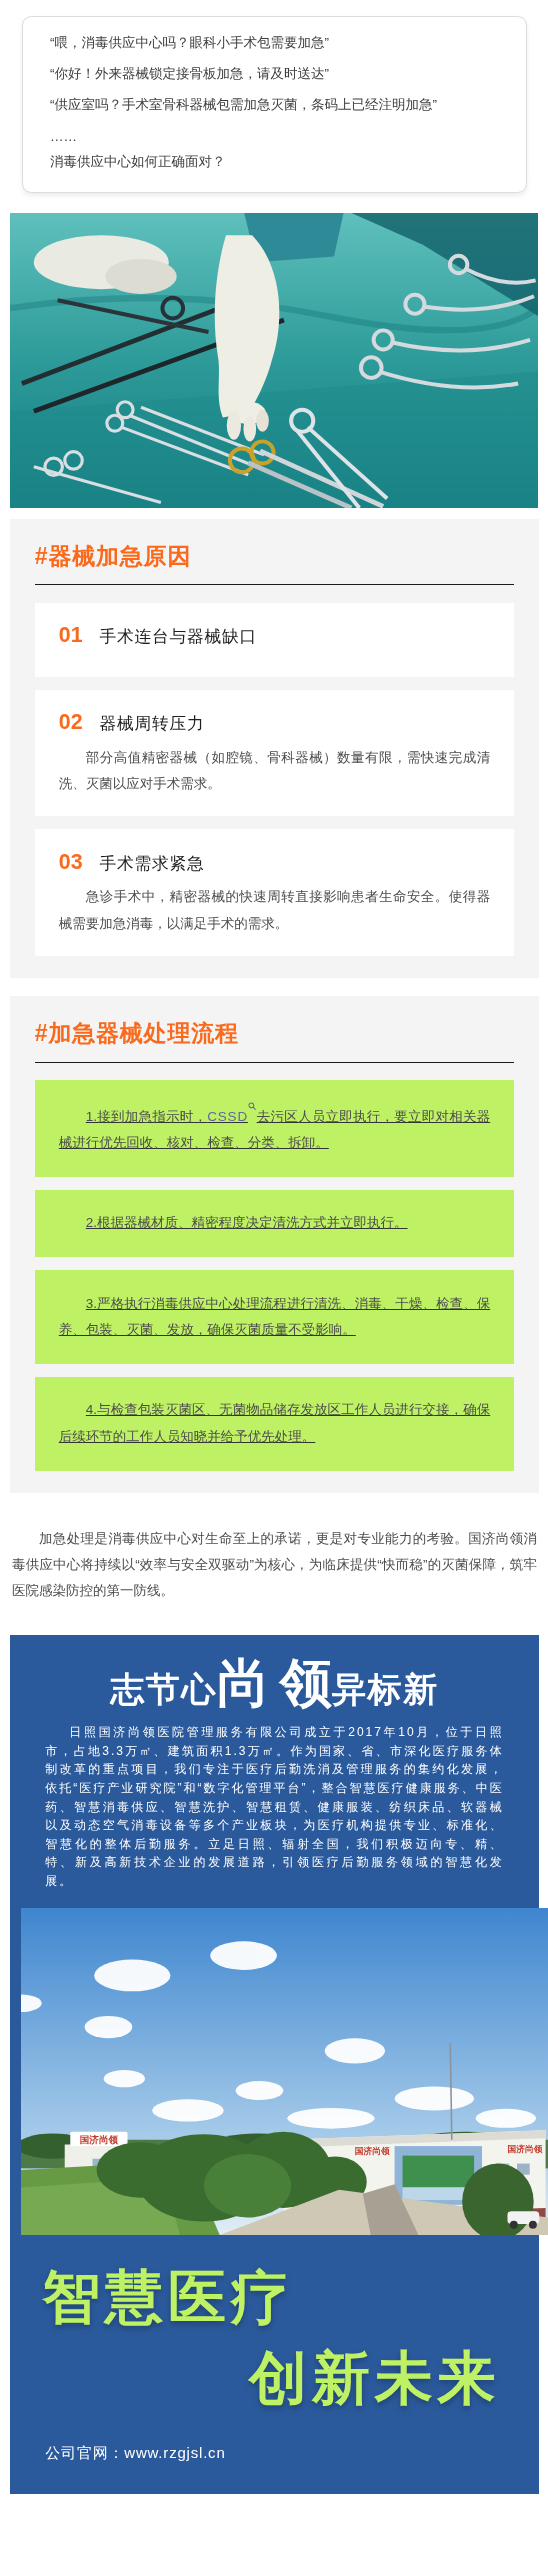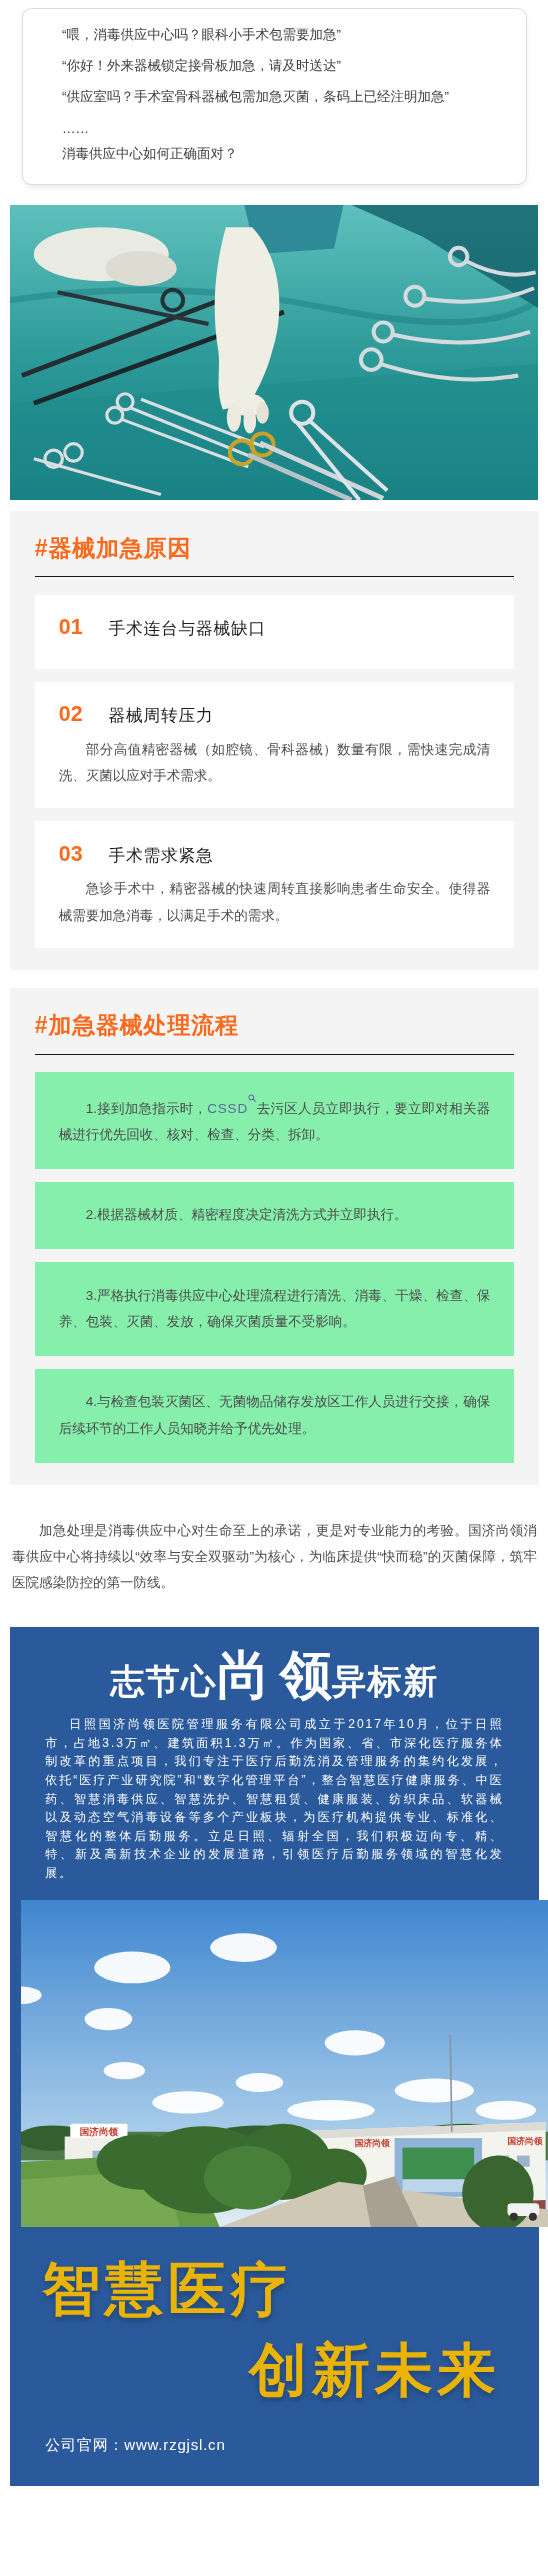--- a/index.html
+++ b/index.html
@@ -1,57 +1,57 @@
 <!DOCTYPE html>
 <html style="font-size:12.7px"><head>
 <meta charset="utf-8">
 <style>
   html,body{margin:0;padding:0;}
   body{width:549px;margin:0 auto;background:#ffffff;font-family:"Liberation Sans","DejaVu Sans",sans-serif;color:#333;}
   .page{width:549px;overflow:hidden;background:#fff;padding-bottom:11px;}
 
   
-  .quote-box{margin:8px 22px 0;border:0.8px solid #dcdcdc;border-radius:9.5px;padding:16px 39px 8px;
+  .quote-box{margin:16px 22px 0;border:0.8px solid #dcdcdc;border-radius:9.5px;padding:16px 27px 8px;
              box-shadow:0 2.4px 5.6px rgba(0,0,0,.07);background:#fff;}
   .quote-box p{margin:0 0 10.3px;font-size:13.5px;color:#3d3d3d;line-height:1.55;}
   .quote-box p.ellipsis{margin:0 0 4.8px;}
 
   
   .photo{margin:20.7px 10.3px 0;line-height:0;}
   .photo svg{width:528px;height:295px;display:block;}
 
   
   .section-gray{margin:10.3px 10.3px 0;background:#f4f4f4;padding:22px 13.5px 9.5px;}
   .section-gray + .section-gray{margin-top:18px;}
   .sec-title{color:#f96a1d;font-size:23px;font-weight:bold;margin:0 11px 12.7px;letter-spacing:0.8px;}
   .sec-rule{border:none;border-top:1.6px solid #1b1b1b;margin:0 11px 17.5px;height:0;}
   .card{background:#fff;margin:0 11px 12.7px;padding:20.7px 24px 19px;}
-  .card-head{display:flex;align-items:baseline;gap:26px;margin:0 0 9.5px;}
+  .card-head{display:flex;align-items:baseline;gap:17px;margin:0 0 9.5px;}
   .card-num{color:#f96a1d;font-size:21.4px;font-weight:bold;}
   .card-title{font-size:16.7px;font-weight:normal;color:#1f1f1f;letter-spacing:0.8px;}
   .card-body,.step-text,.closing{font-size:13.5px;line-height:1.95;color:#4c4c4c;margin:0;
       text-indent:2em;text-align:justify;}
-  .step-card{background:#86efac;margin:0 11px 12.7px;padding:20.7px 24px;}
+  .step-card{background:#bef264;margin:0 11px 12.7px;padding:20.7px 24px;text-decoration:underline;}
   .cssd{color:#5a6b9e;letter-spacing:0.8px;}
   .cssd-sup svg{width:8.7px;height:8.7px;vertical-align:super;}
 
   .closing{margin:33px 12px 30px;}
 
   
   .blue{margin:0 10.3px;background:#2b5a9c;color:#fff;padding:17.5px 0 27px;}
   .slogan1{text-align:center;font-weight:bold;color:#fff;margin:4.8px 0 14.3px;line-height:1;}
   .slogan1 .s-small{font-size:34px;letter-spacing:1.6px;}
   .slogan1 .s-big{font-size:52px;letter-spacing:0;}
   .slogan1 .gap{display:inline-block;width:11px;}
   .about{margin:14.3px 35px 17.5px;font-size:12px;line-height:1.55;letter-spacing:2px;
          text-align:justify;text-indent:2em;color:#ffffff;}
   .photo2{margin:4.8px 11px 0;line-height:0;}
   .photo2 svg{width:527px;height:327px;display:block;}
   .slogan2{margin:20.7px 32px 20.7px;font-weight:bold;font-size:58px;letter-spacing:4.8px;line-height:1.4;
-           color:#eab308;text-shadow:0 3.2px 6.4px rgba(0,0,0,.28);}
+           color:#bef264;text-shadow:0 3.2px 6.4px rgba(0,0,0,.28);}
   .slogan2 .line2{text-align:right;padding-right:6.4px;}
   .contacts{margin:3.2px 35px 0;font-size:15px;line-height:1.85;letter-spacing:0.8px;}
   .contact-row .c-label{color:#fff;}
   .contact-row .c-value{color:#fff;}
 </style>
 </head>
 <body>
 
 <div class="page">
 

